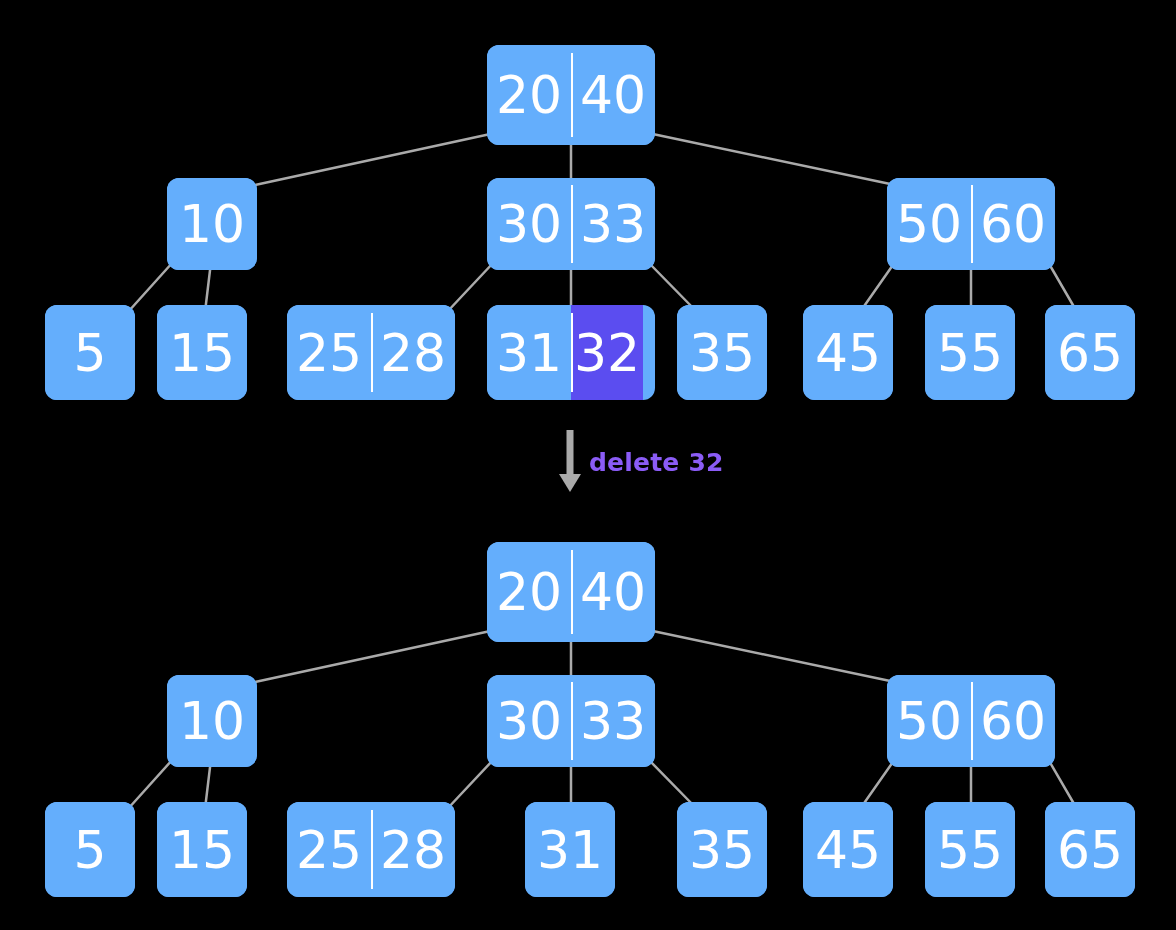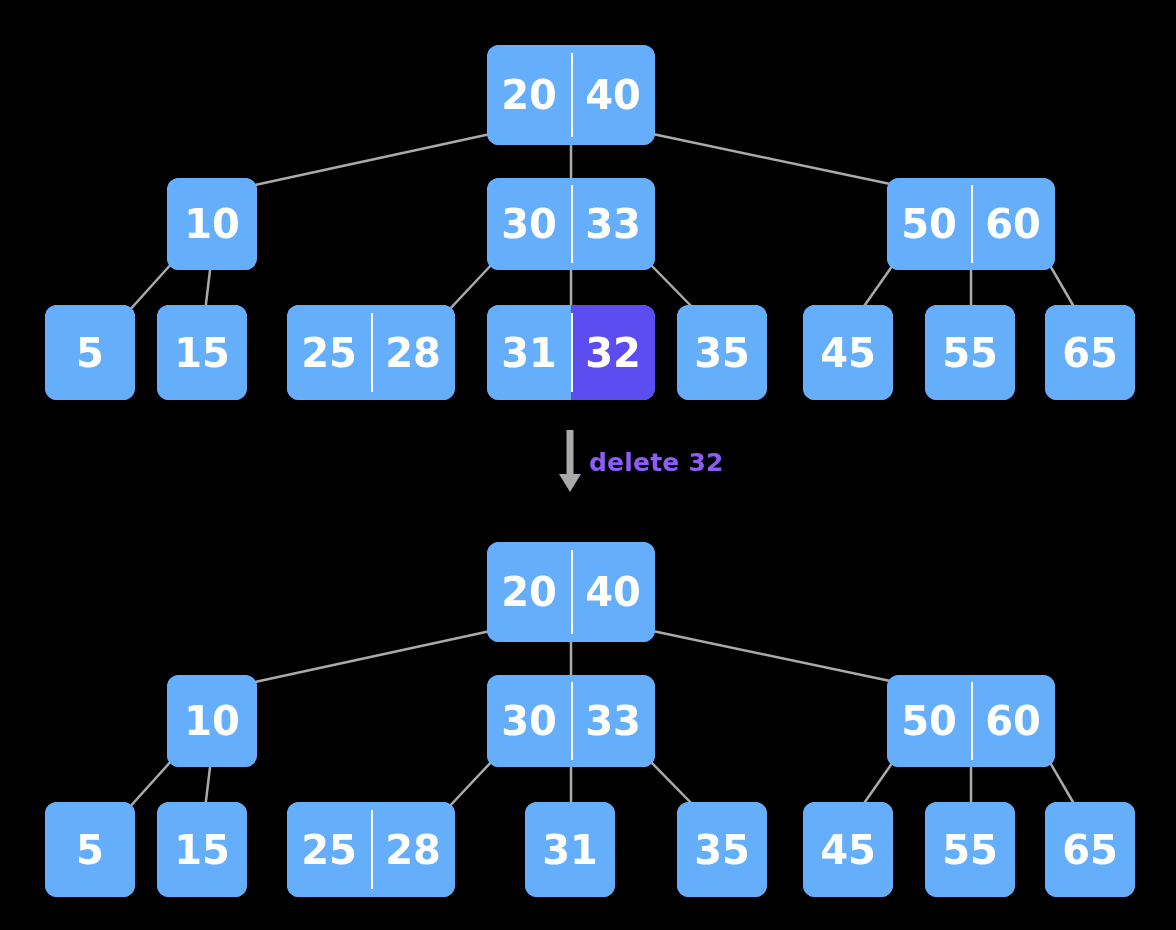--- a/index.html
+++ b/index.html
@@ -35,22 +35,22 @@
     overflow: hidden;
     background: #64aefc;
     box-sizing: border-box;
   }
   .cell {
     display: flex;
     align-items: center;
     justify-content: center;
     background: #64aefc;
     color: #ffffff;
-    font-weight: bold;
-    font-size: 40px;
+    font-weight: normal;
+    font-size: 52px;
     line-height: 1;
     letter-spacing: 0px;
     position: relative;
     box-sizing: border-box;
   }
   .cell.highlight {
     background: #5b4df0;
   }
   .cell + .cell::before {
     content: "";
@@ -124,21 +124,21 @@
       </div>
       <div class="node" style="left: 157px; top: 305px; height: 95px; width: 90px;">
         <div class="cell" style="width: 90px;">15</div>
       </div>
       <div class="node" style="left: 287px; top: 305px; height: 95px; width: 168px;">
         <div class="cell" style="width: 84px;">25</div>
         <div class="cell" style="width: 84px;">28</div>
       </div>
       <div class="node" style="left: 487px; top: 305px; height: 95px; width: 168px;">
         <div class="cell" style="width: 84px;">31</div>
-        <div class="cell highlight" style="width: 84px;">32</div>
+        <div class="cell highlight" style="width: 72px;">32</div>
       </div>
       <div class="node" style="left: 677px; top: 305px; height: 95px; width: 90px;">
         <div class="cell" style="width: 90px;">35</div>
       </div>
       <div class="node" style="left: 803px; top: 305px; height: 95px; width: 90px;">
         <div class="cell" style="width: 90px;">45</div>
       </div>
       <div class="node" style="left: 925px; top: 305px; height: 95px; width: 90px;">
         <div class="cell" style="width: 90px;">55</div>
       </div>

